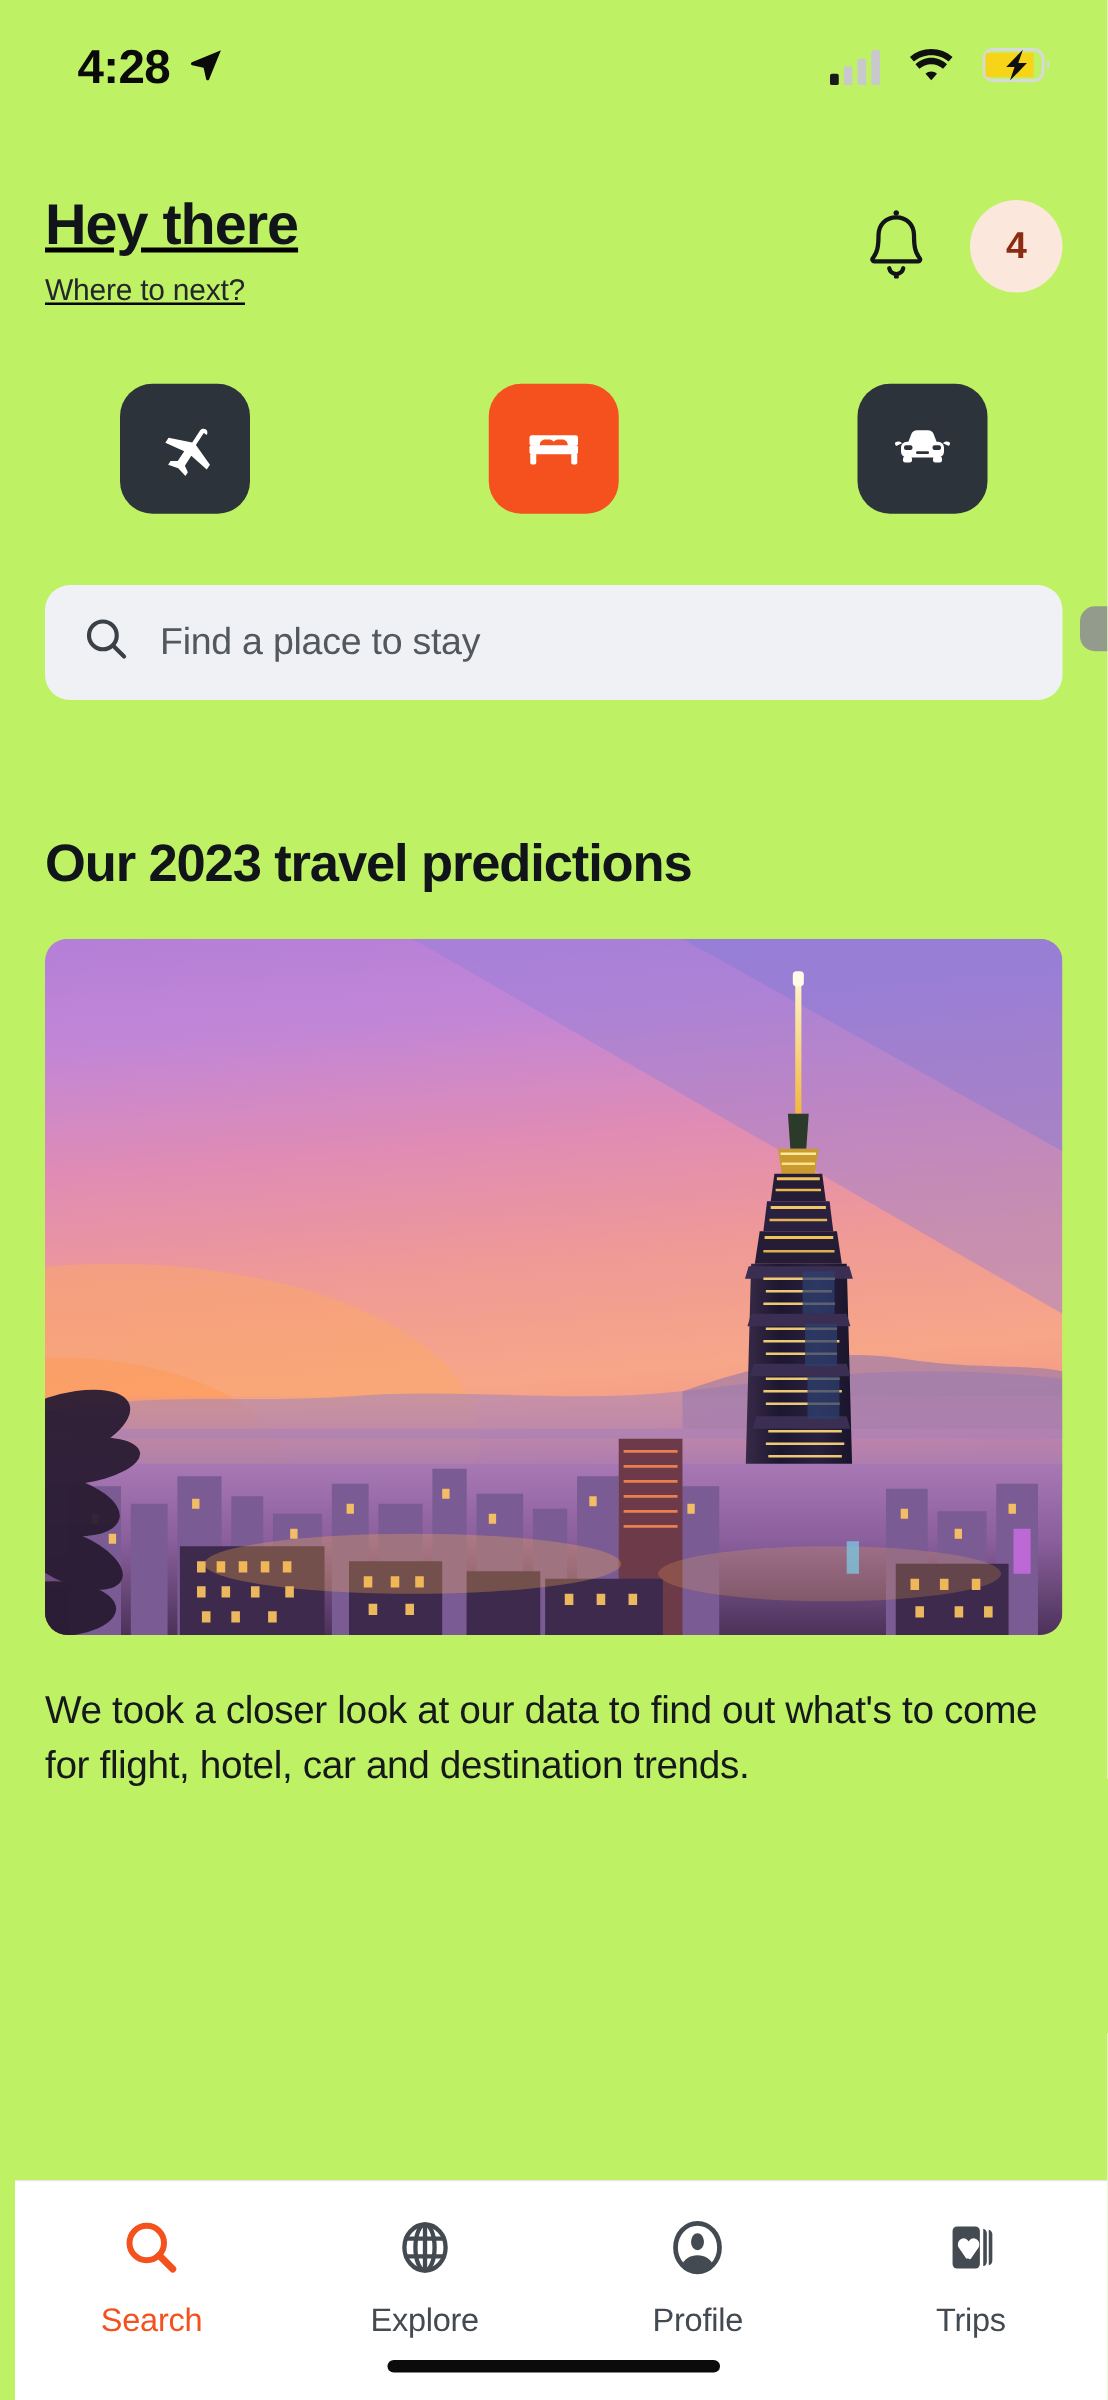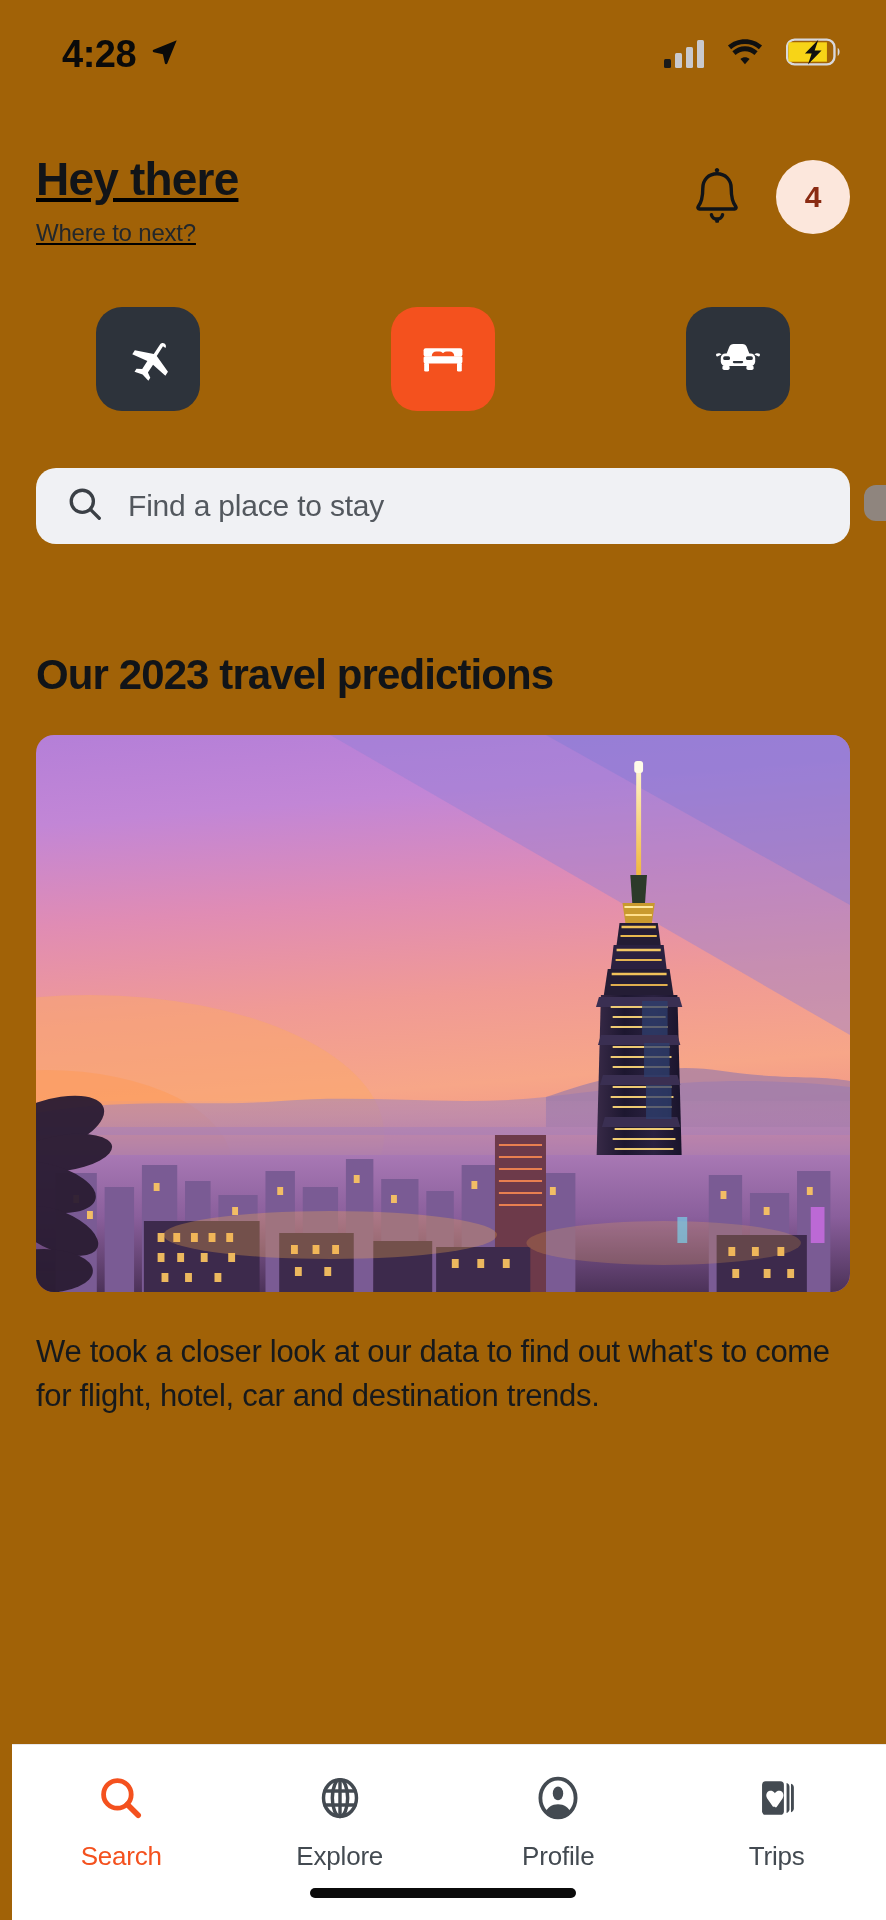--- a/index.html
+++ b/index.html
@@ -9,21 +9,21 @@
     height: 1920px;
     background: #ffffff;
     font-family: "Liberation Sans", sans-serif;
     overflow: hidden;
   }
 
   .phone {
     position: relative;
     width: 886px;
     height: 1920px;
-    background: #a16207;
+    background: #bef264;
     display: flex;
     flex-direction: column;
   }
 
   
   .status-bar {
     height: 108px;
     flex: 0 0 108px;
     display: flex;
     align-items: center;
@@ -114,21 +114,21 @@
     background: #2d333b;
     display: flex; align-items: center; justify-content: center;
     border: none; cursor: pointer;
     flex: 0 0 auto;
   }
   .cat-btn.active { background: #f4511e; }
 
   
   .search-wrap { padding: 57px 36px 0 36px; }
   .search-bar {
-    height: 76px;
+    height: 92px;
     background: #f0f1f4;
     border-radius: 20px;
     display: flex;
     align-items: center;
     padding: 0 30px;
     gap: 24px;
     cursor: text;
   }
   .search-input {
     flex: 1;

